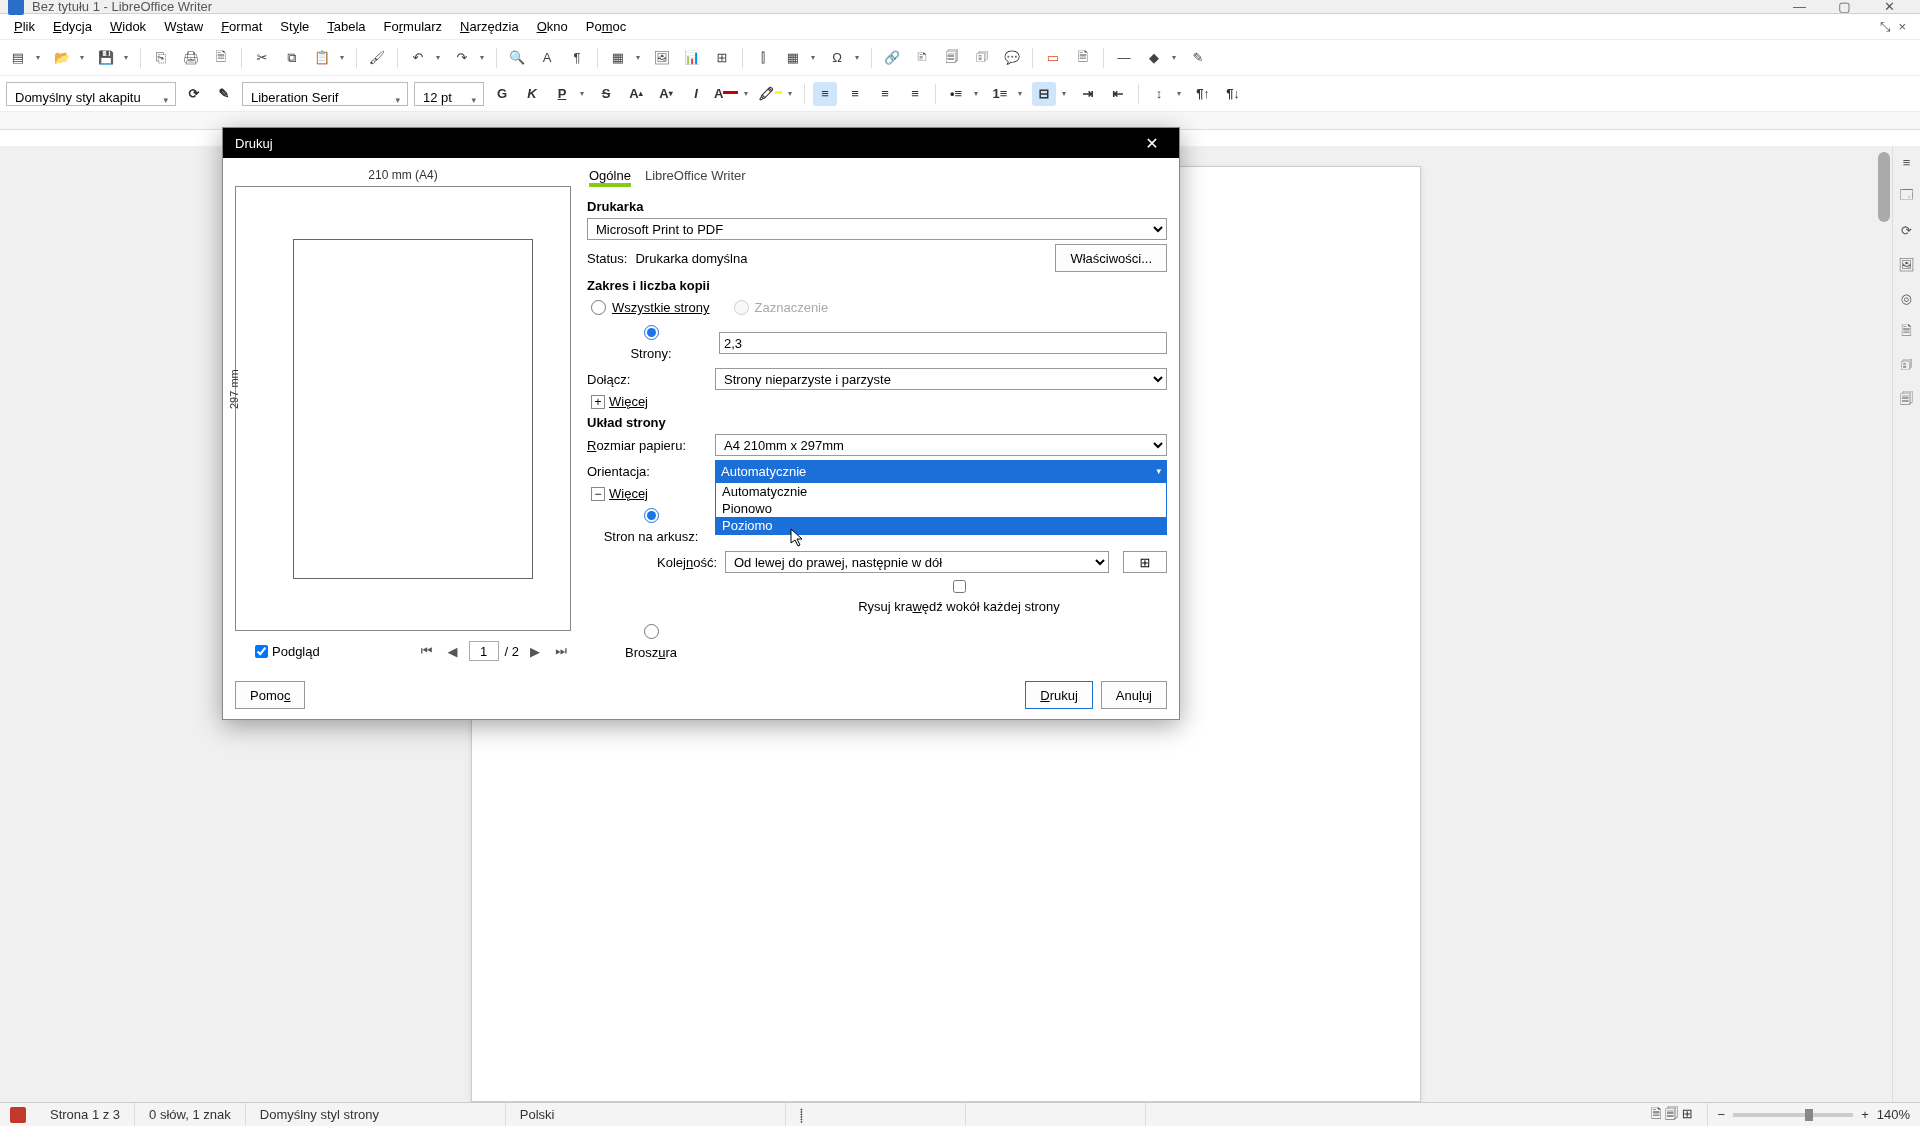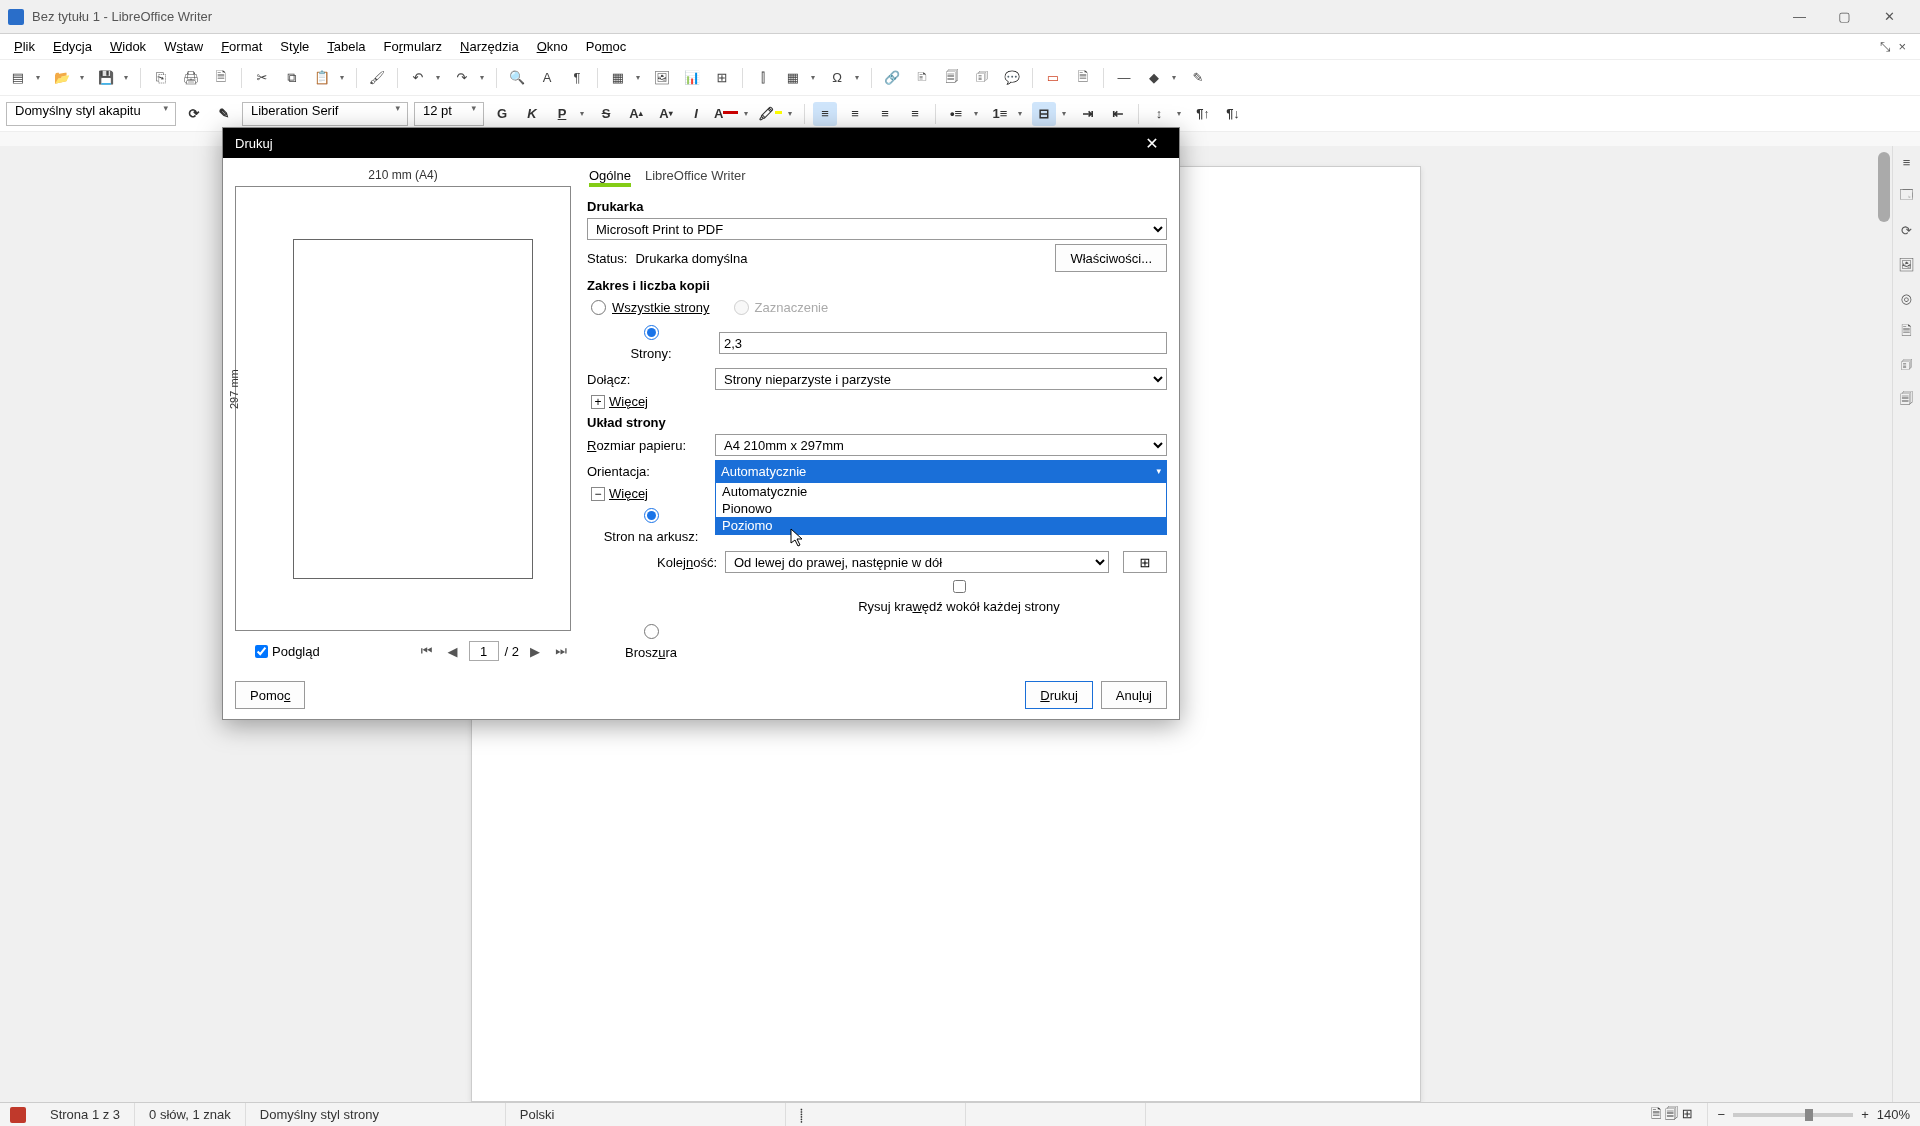--- a/index.html
+++ b/index.html
@@ -1,39 +1,39 @@
 <!DOCTYPE html>
 <html><head>
 <meta charset="utf-8">
 <style>
 * { margin: 0; padding: 0; box-sizing: border-box; font-family: "Segoe UI", Tahoma, sans-serif; font-size: 13px; }
 body { background: #fff; width: 1920px; height: 1126px; overflow: hidden; position: relative; }
 
 
-.titlebar { height: 34px; background: #f0f0f0; display: flex; align-items: center; padding: 0 8px; border-bottom: 1px solid #d0d0d0; }
+.titlebar { height: 14px; background: #f0f0f0; display: flex; align-items: center; padding: 0 8px; border-bottom: 1px solid #d0d0d0; }
 .titlebar .app-icon { width: 16px; height: 16px; background: #2a6ec9; margin-right: 8px; border-radius: 2px; }
 .titlebar .title { flex: 1; color: #555; }
 .titlebar .win-btn { width: 45px; height: 30px; display: flex; align-items: center; justify-content: center; color: #555; }
 
 
 .menubar { height: 26px; display: flex; align-items: center; padding: 0 6px; gap: 2px; border-bottom: 1px solid #eee; }
 .menubar .item { padding: 2px 8px; color: #000; }
 .menubar .item .u { text-decoration: underline; }
 .menubar .spacer { flex: 1; }
 .menubar .right-icons { display: flex; gap: 8px; padding-right: 8px; color: #555; }
 
 
 .toolbar { height: 36px; display: flex; align-items: center; padding: 0 6px; gap: 6px; border-bottom: 1px solid #eee; }
 .tb-btn { width: 24px; height: 24px; display: flex; align-items: center; justify-content: center; color: #444; border-radius: 3px; }
 .tb-sep { width: 1px; height: 20px; background: #ddd; margin: 0 2px; }
 .tb-drop { width: 8px; font-size: 8px; color: #666; }
 
 
 .formatbar { height: 36px; display: flex; align-items: center; padding: 0 6px; gap: 6px; border-bottom: 1px solid #eee; }
-.combo { border: 1px solid #bbb; height: 24px; display: flex; align-items: flex-start; padding: 0 4px; background: #fff; }
+.combo { border: 1px solid #bbb; height: 24px; display: flex; align-items: flex-end; padding: 0 4px; background: #fff; }
 .combo .txt { flex: 1; padding: 0 4px; }
 .combo .arrow { font-size: 9px; color: #666; padding: 0 3px; }
 .fb-btn { width: 24px; height: 24px; display: flex; align-items: center; justify-content: center; color: #333; border-radius: 3px; font-weight: bold; }
 .fb-active { background: #cfe5fb; }
 
 
 .ruler { height: 18px; background: #f8f8f8; border-bottom: 1px solid #ddd; position: relative; font-size: 10px; color: #666; }
 
 
 .doc-area { position: absolute; top: 146px; left: 0; right: 28px; bottom: 24px; background: #f0f0f0; display: flex; justify-content: center; }

